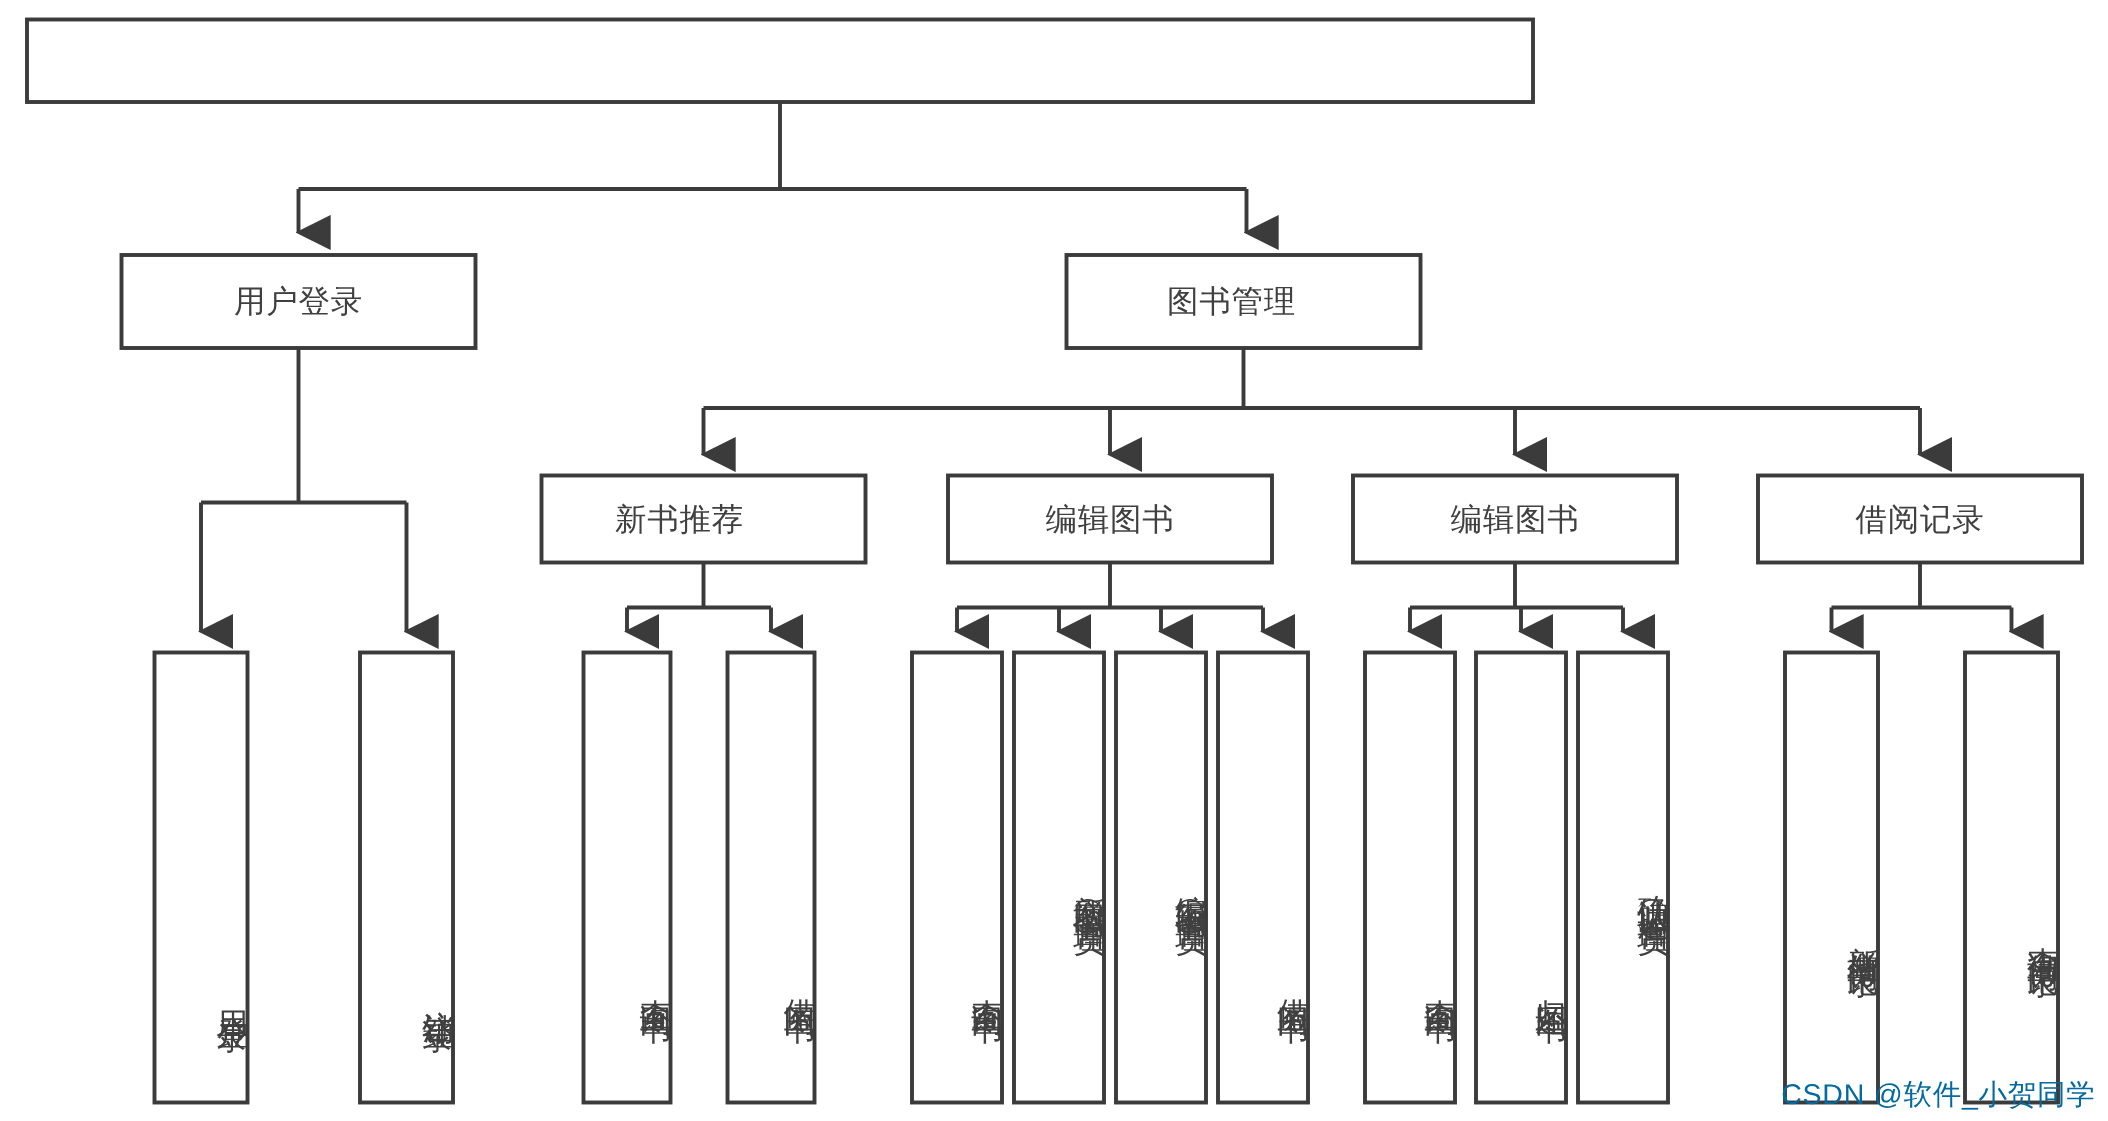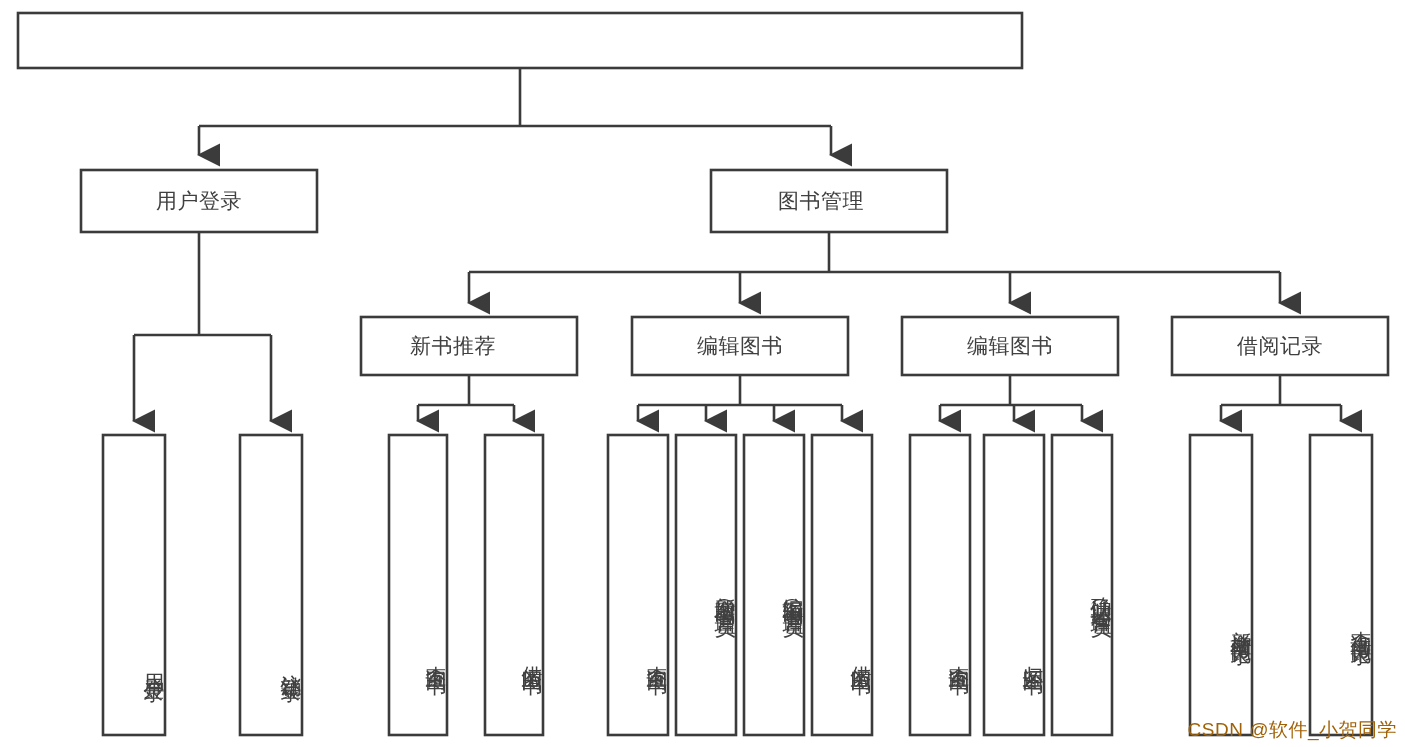--- a/index.html
+++ b/index.html
@@ -63,21 +63,21 @@
     text-orientation: upright;
     letter-spacing: 3px;
     line-height: 1;
     white-space: nowrap;
     pointer-events: none;
   }
   .watermark {
     position: absolute;
     right: 8px;
     bottom: 4px;
-    color: #a16207;
+    color: #0369a1;
     font-size: 19px;
     letter-spacing: 0.5px;
     white-space: nowrap;
     pointer-events: none;
   }
 </style>
 </head>
 <body>
 
 <div id="diagram-root">

